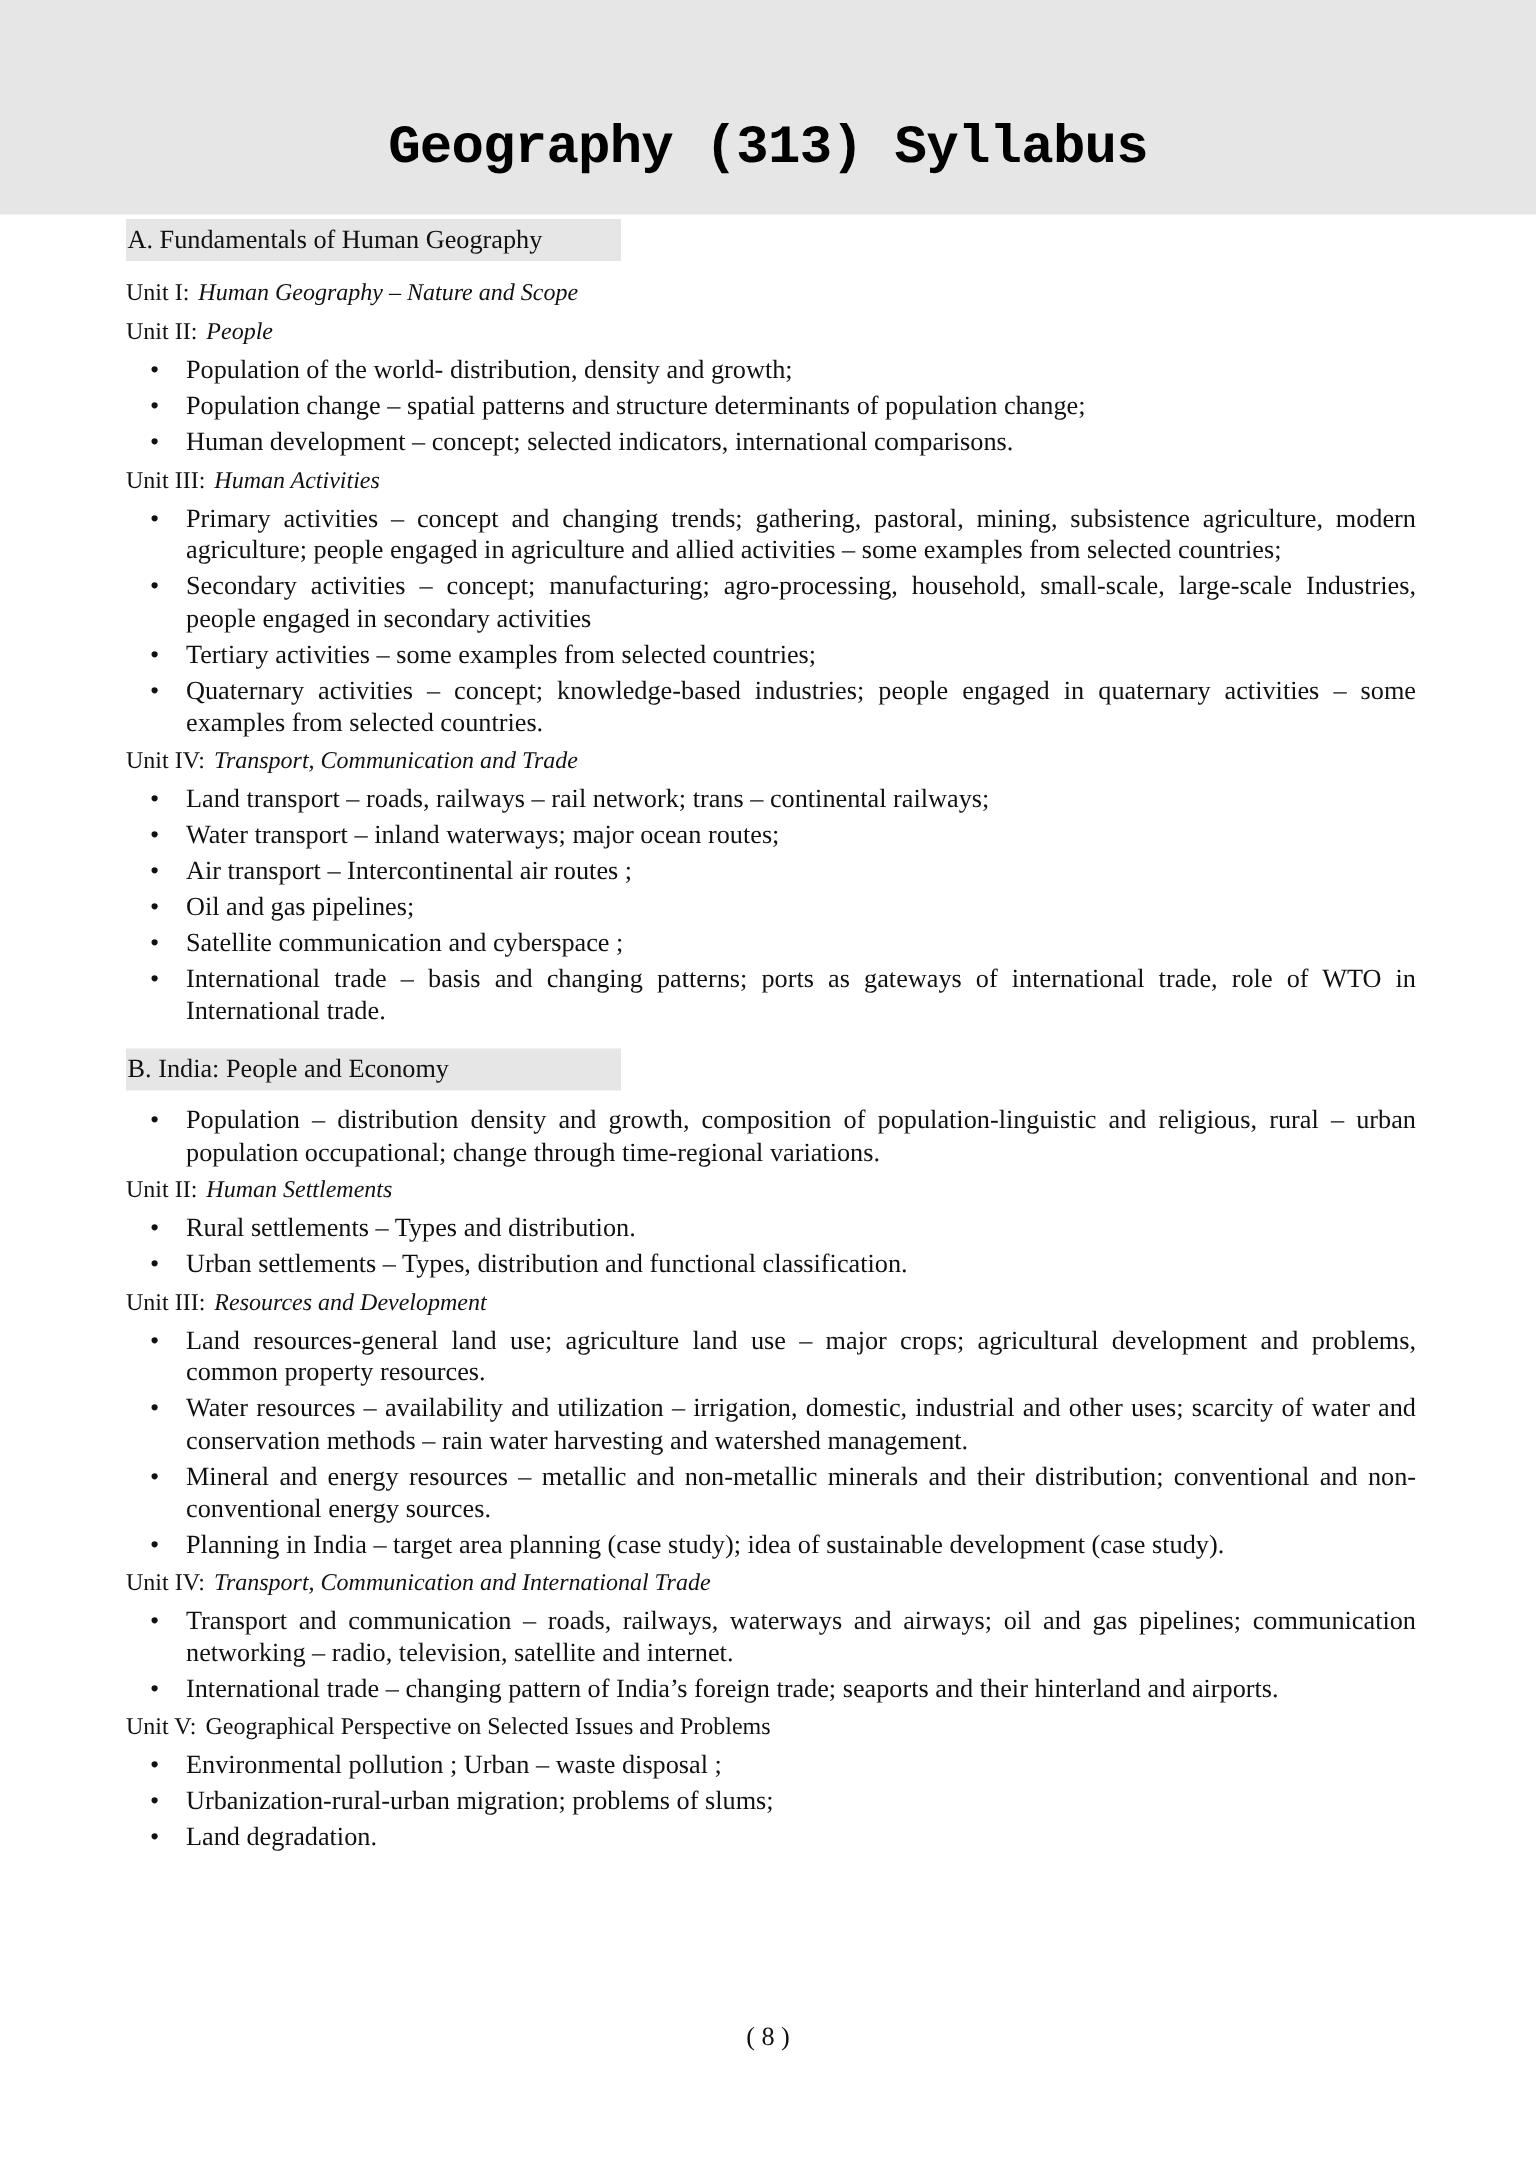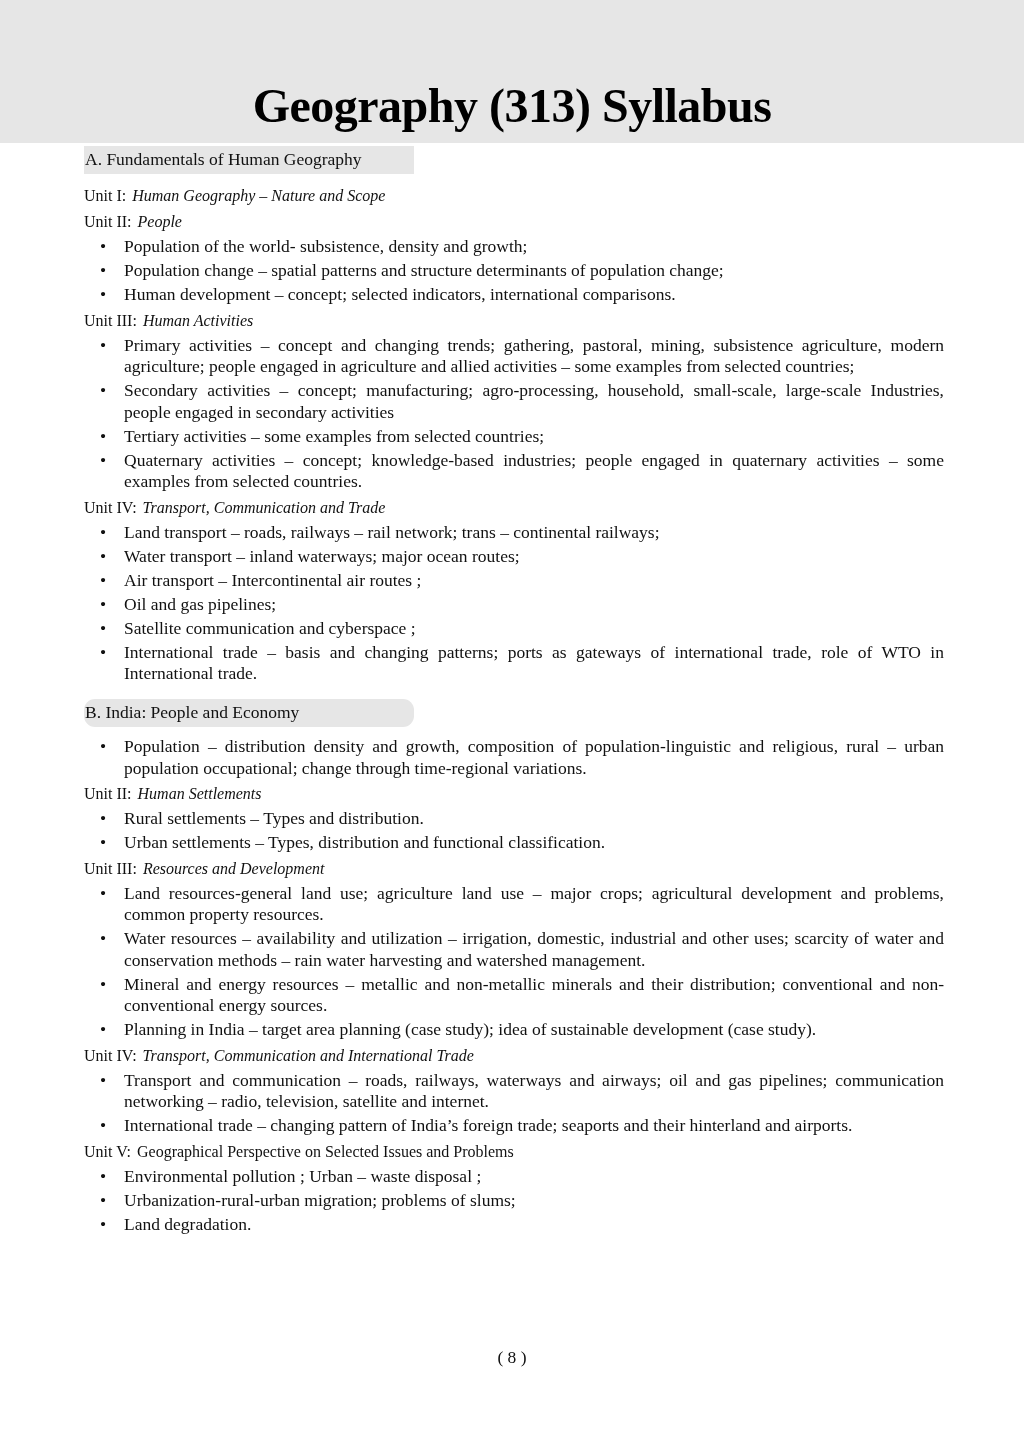--- a/index.html
+++ b/index.html
@@ -7,29 +7,29 @@
     width: 1024px; height: 1440px; background: #ffffff;
     font-family: "Liberation Serif", "DejaVu Serif", serif;
     color: #111; position: relative; overflow: hidden;
   }
   .header-band {
     position: absolute; left: 0; top: 0; width: 1024px; height: 143px;
     background: #e6e6e6;
   }
   .page-title {
     position: absolute; left: 0; width: 1024px; top: 78px;
-    text-align: center; font-family: Liberation Serif, serif;
-    font-weight: bold; font-size: 48px; letter-spacing: -0.5px; color: #000;
+    text-align: center; font-family: Liberation Mono, monospace;
+    font-weight: bold; font-size: 36px; letter-spacing: -0.5px; color: #000;
   }
   .content { position: absolute; left: 84px; top: 146px; width: 860px; }
   .section-head {
     display: inline-block; background: #e6e6e6; font-size: 17.5px;
     padding: 3px 6px 4px 1px; width: 323px; margin-bottom: 7px; margin-top: 0;
   }
-  .section-head.b { margin-top: 12px; margin-bottom: 9px; border-radius: 11px; }
+  .section-head.b { margin-top: 12px; margin-bottom: 9px; }
   .unit { font-size: 16px; margin: 4px 0 3px 0; line-height: 22px; }
   .unit .label { margin-right: 6px; }
   .unit .topic { font-style: italic; }
   .unit .topic.plain { font-style: normal; }
   ul { list-style: none; margin: 0 0 2px 0; padding: 0; }
   li {
     position: relative; padding-left: 40px; font-size: 17.5px; line-height: 21.5px;
     text-align: justify; margin-bottom: 2.5px;
   }
   li .bullet { position: absolute; left: 16px; top: 0; }
@@ -38,21 +38,21 @@
     font-size: 17.5px;
   }
 </style>
 </head>
 <body>
 
 <div class="header-band"></div>
 <div class="page-title">Geography (313) Syllabus</div>
 
 <div class="content" id="content"><div class="section-head">A. Fundamentals of Human Geography</div><br><div class="unit"><span class="label">Unit I:</span><span class="topic">Human Geography – Nature and Scope</span></div><div class="unit"><span class="label">Unit II:</span><span class="topic">People</span></div><ul>
-      <li><span class="bullet">•</span><span>Population of the world- subsistence, density and growth;</span></li>
+      <li><span class="bullet">•</span><span>Population of the world- distribution, density and growth;</span></li>
       <li><span class="bullet">•</span><span>Population change – spatial patterns and structure determinants of population change;</span></li>
       <li><span class="bullet">•</span><span>Human development – concept; selected indicators, international comparisons.</span></li>
     </ul><div class="unit"><span class="label">Unit III:</span><span class="topic">Human Activities</span></div><ul>
       <li><span class="bullet">•</span><span>Primary activities – concept and changing trends; gathering, pastoral, mining, subsistence agriculture, modern agriculture; people engaged in agriculture and allied activities – some examples from selected countries;</span></li>
       <li><span class="bullet">•</span><span>Secondary activities – concept; manufacturing; agro-processing, household, small-scale, large-scale Industries, people engaged in secondary activities</span></li>
       <li><span class="bullet">•</span><span>Tertiary activities – some examples from selected countries;</span></li>
       <li><span class="bullet">•</span><span>Quaternary activities – concept; knowledge-based industries; people engaged in quaternary activities – some examples from selected countries.</span></li>
     </ul><div class="unit"><span class="label">Unit IV:</span><span class="topic">Transport, Communication and Trade</span></div><ul>
       <li><span class="bullet">•</span><span>Land transport – roads, railways – rail network; trans – continental railways;</span></li>
       <li><span class="bullet">•</span><span>Water transport – inland waterways; major ocean routes;</span></li>

